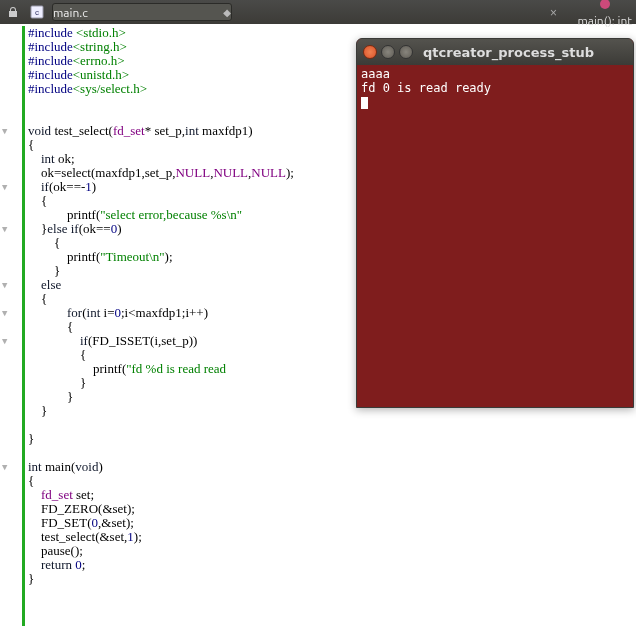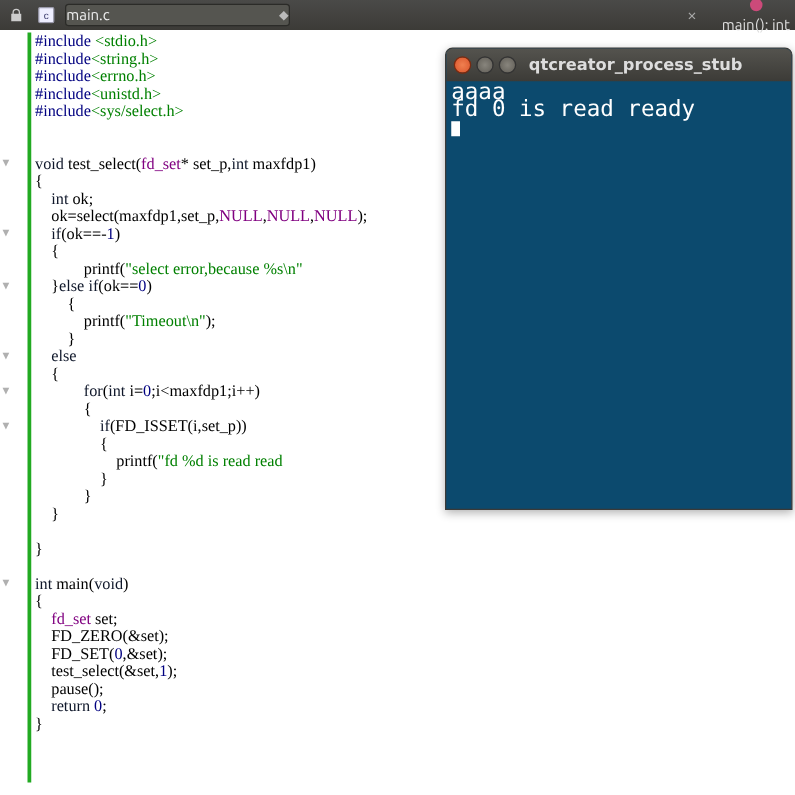--- a/index.html
+++ b/index.html
@@ -90,21 +90,21 @@
   .kw-dark { color: #808000; }   
   .type    { color: #800080; }   
   .num     { color: #000080; }   
   .str     { color: #008000; }   
   .br      { color: #000; }
   
   .term-window {
     position: absolute;
     left: 356px; top: 38px;
     width: 278px; height: 370px;
-    background: #0c4a6e;
+    background: #7f1d1d;
     border: 1px solid #3a3a38;
     border-radius: 6px 6px 0 0;
     box-shadow: 0 2px 8px rgba(0,0,0,.3);
     overflow: hidden;
     font-family: "DejaVu Sans", sans-serif;
   }
   .term-titlebar {
     height: 26px;
     background: linear-gradient(#54534e,#3c3b37);
     display: flex; align-items: center;
@@ -115,21 +115,21 @@
     font-weight: bold;
   }
   .wbtn { width: 14px; height: 14px; border-radius: 7px; display: inline-block; }
   .wbtn.close { background: radial-gradient(#f08050,#d9542b); border:1px solid #7a2a10;}
   .wbtn.min   { background: radial-gradient(#88857d,#5f5c55); border:1px solid #333;}
   .wbtn.max   { background: radial-gradient(#88857d,#5f5c55); border:1px solid #333;}
   .term-body {
     padding: 2px 4px;
     color: #fff;
     font-family: "DejaVu Sans Mono", monospace;
-    font-size: 18px;
+    font-size: 12px;
     line-height: 14px;
     white-space: pre;
   }
   .cursor-blk { display:inline-block; width:7px; height:12px; background:#fff; vertical-align: bottom;}
   svg { display: block; }
 </style>
 <style>
   .kw-dark{color:#0f172a;}
   .kw-pre{color:#000080;}
   .str{color:#008000;}

